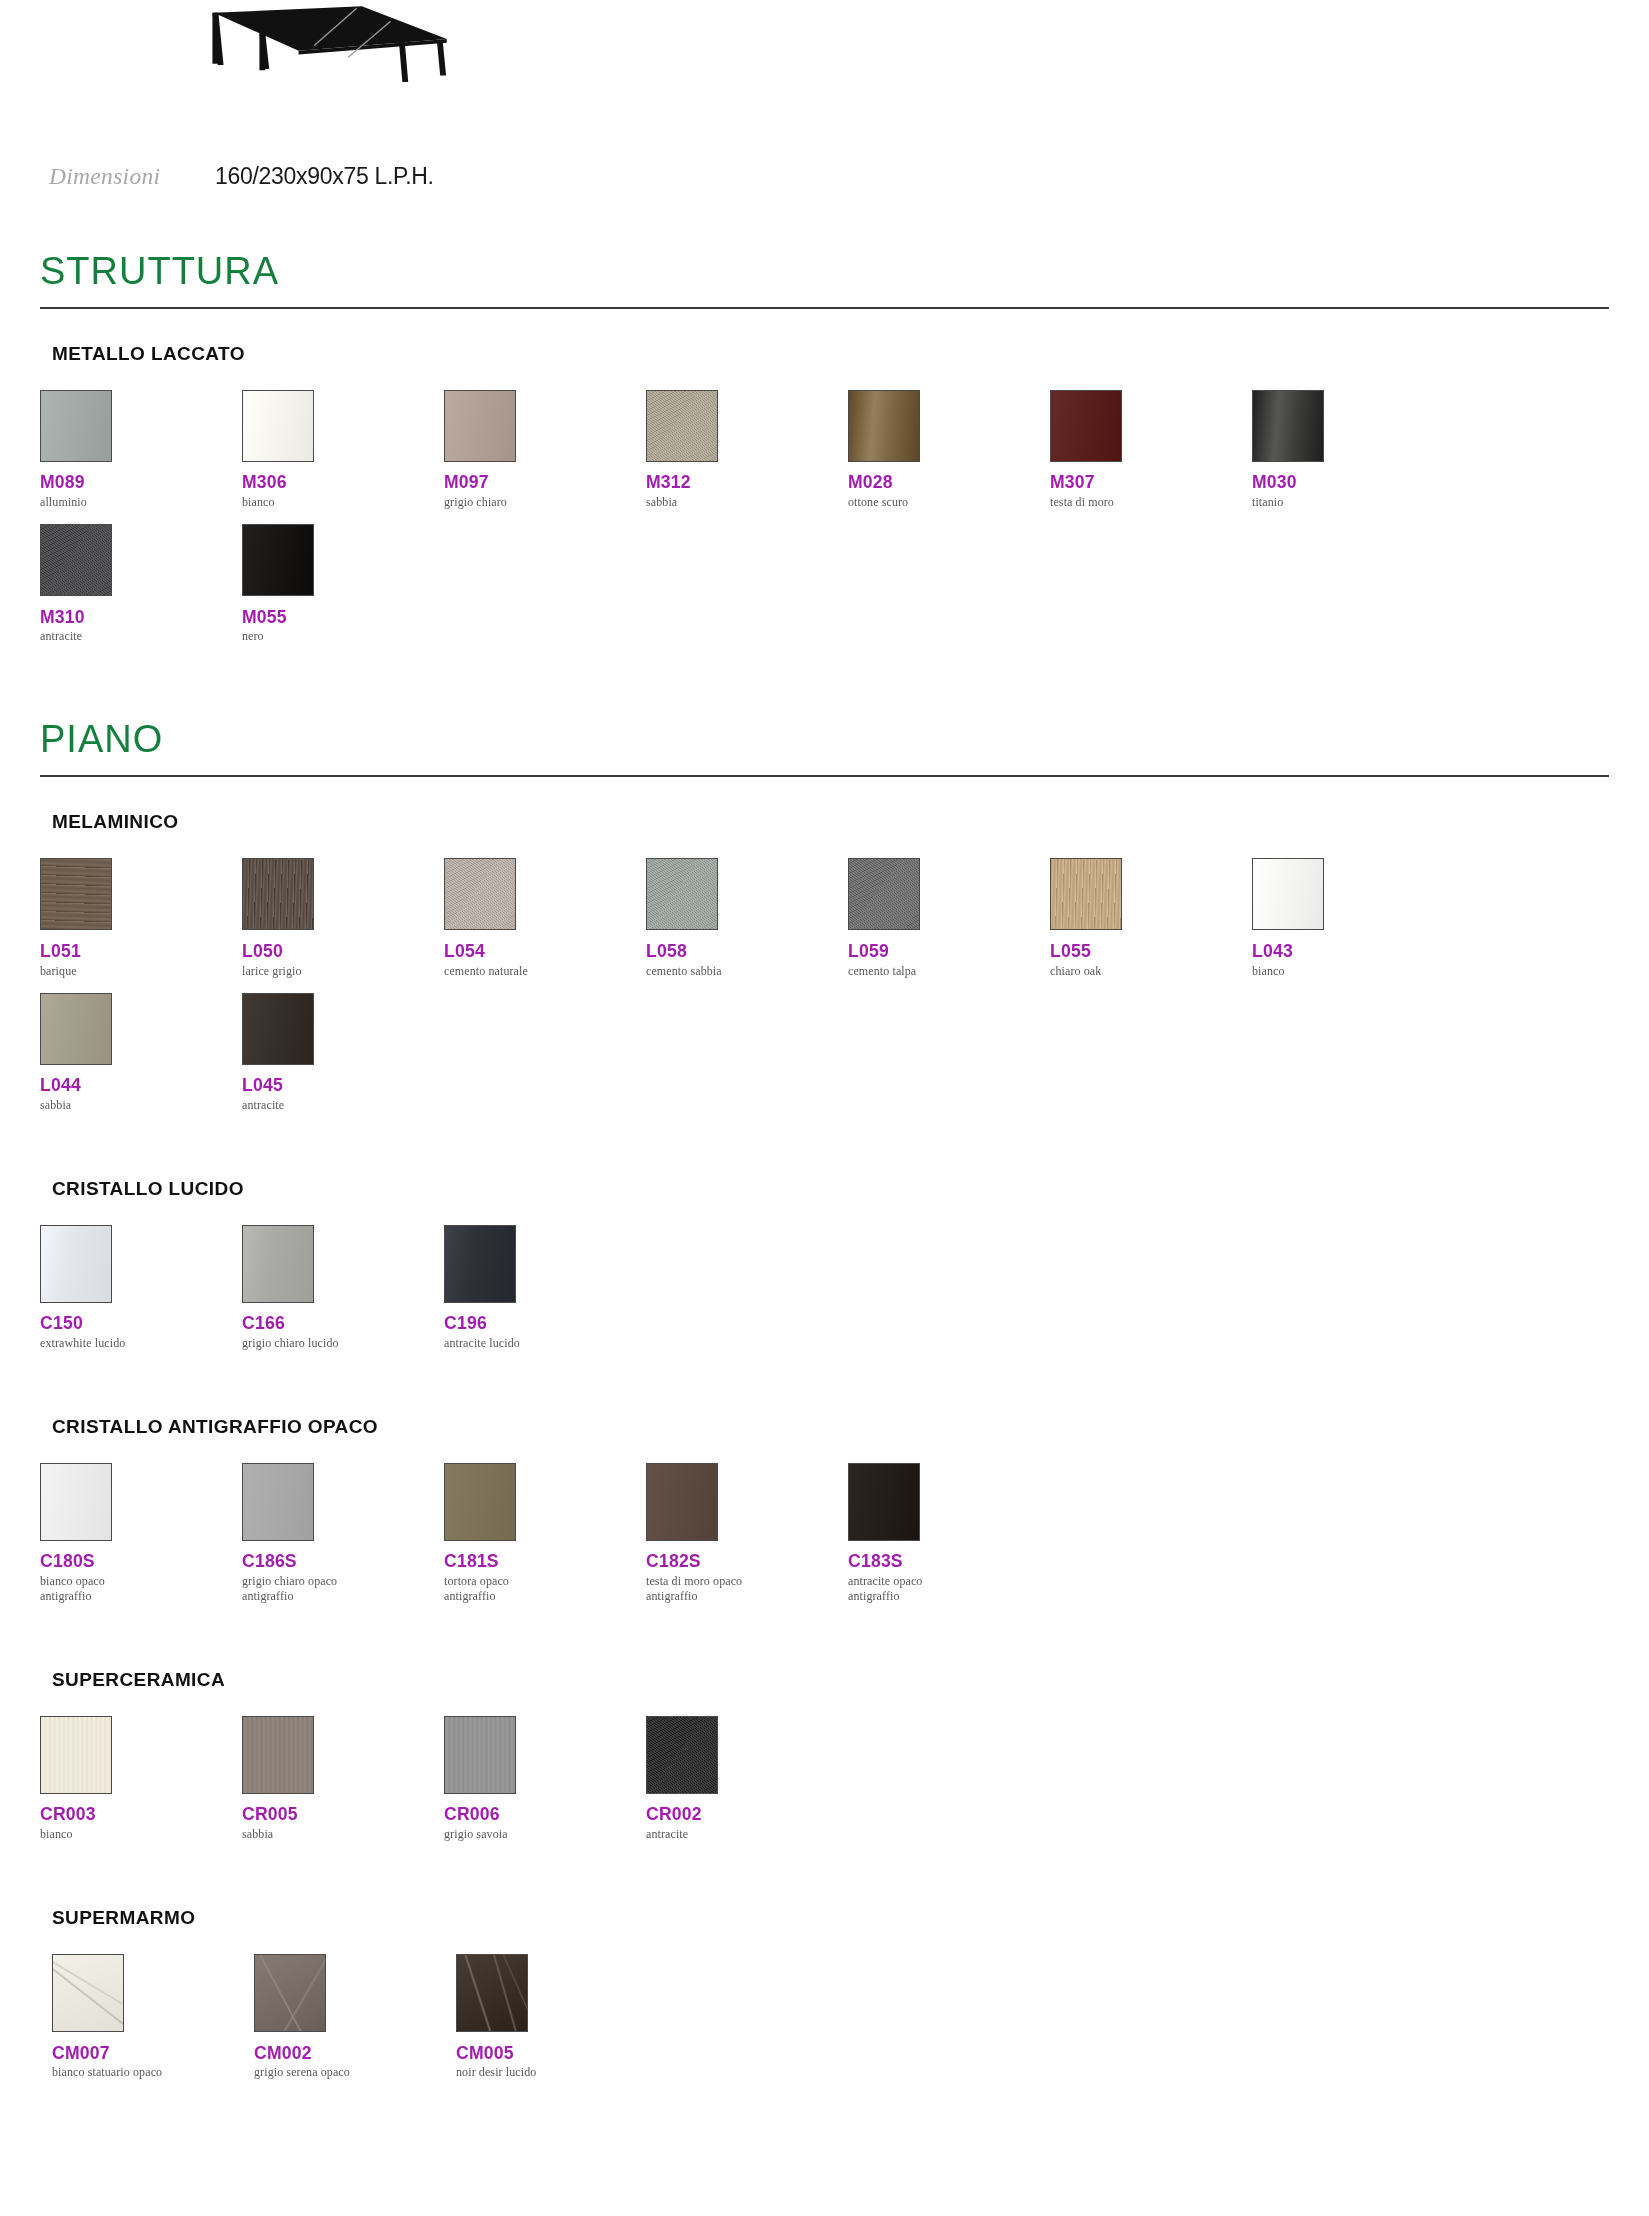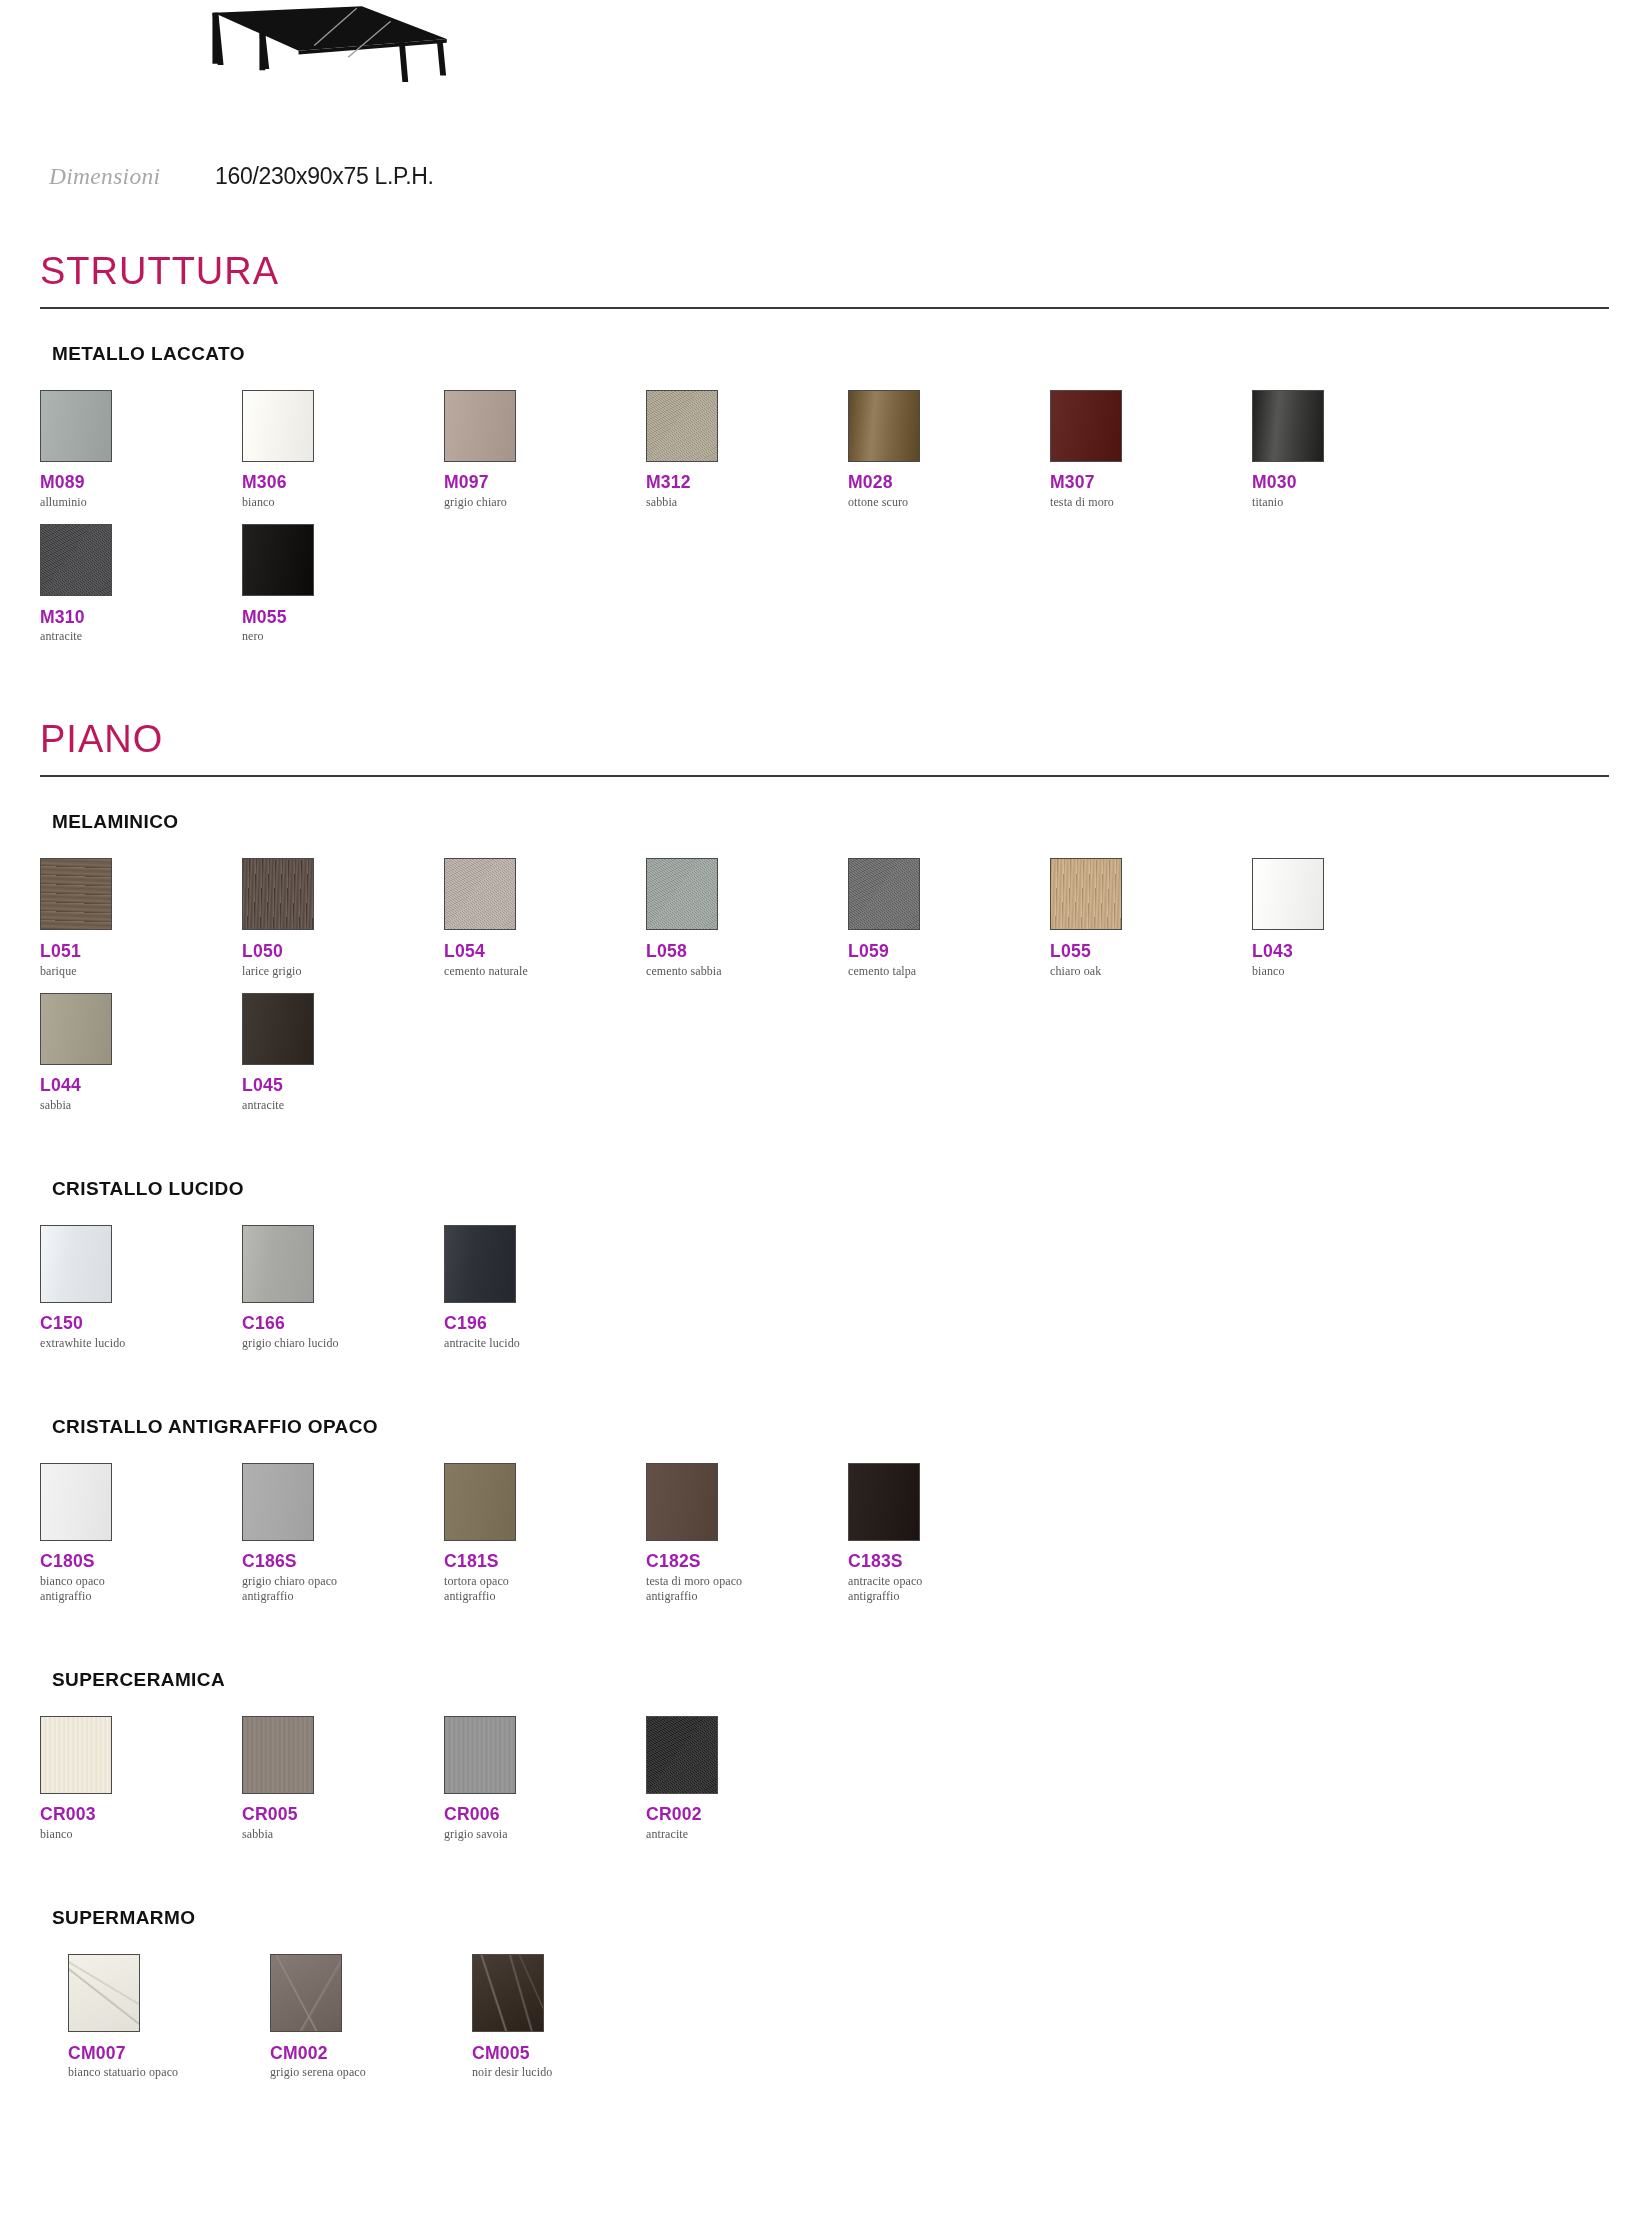--- a/index.html
+++ b/index.html
@@ -37,21 +37,21 @@
     font-size: 23px;
     color: #1a1a1a;
     letter-spacing: -0.3px;
   }
 
   
   .section { margin-top: 62px; }
   .section-title {
     font-size: 38px;
     font-weight: 400;
-    color: #be185d;
+    color: #15803d;
     letter-spacing: 1px;
     padding-left: 40px;
     line-height: 1;
   }
   .section-rule {
     height: 2px;
     background: #3a3a3a;
     margin: 17px 40px 0 40px;
   }
 
@@ -67,21 +67,21 @@
     margin-bottom: 25px;
   }
   .group-title.indent { padding-left: 52px; }
 
   
   .swatch-row {
     display: flex;
     padding-left: 40px;
     flex-wrap: wrap;
   }
-  .swatch-row.indent { padding-left: 52px; margin-left: 16px; }
+  .swatch-row.indent { padding-left: 52px; }
   .swatch-cell {
     width: 202px;
     flex: 0 0 202px;
     margin-bottom: 14.4px;
   }
   .swatch-chip {
     width: 72px;
     height: 57px;
     border: 1.3px solid #4a4a4a;
     position: relative;

